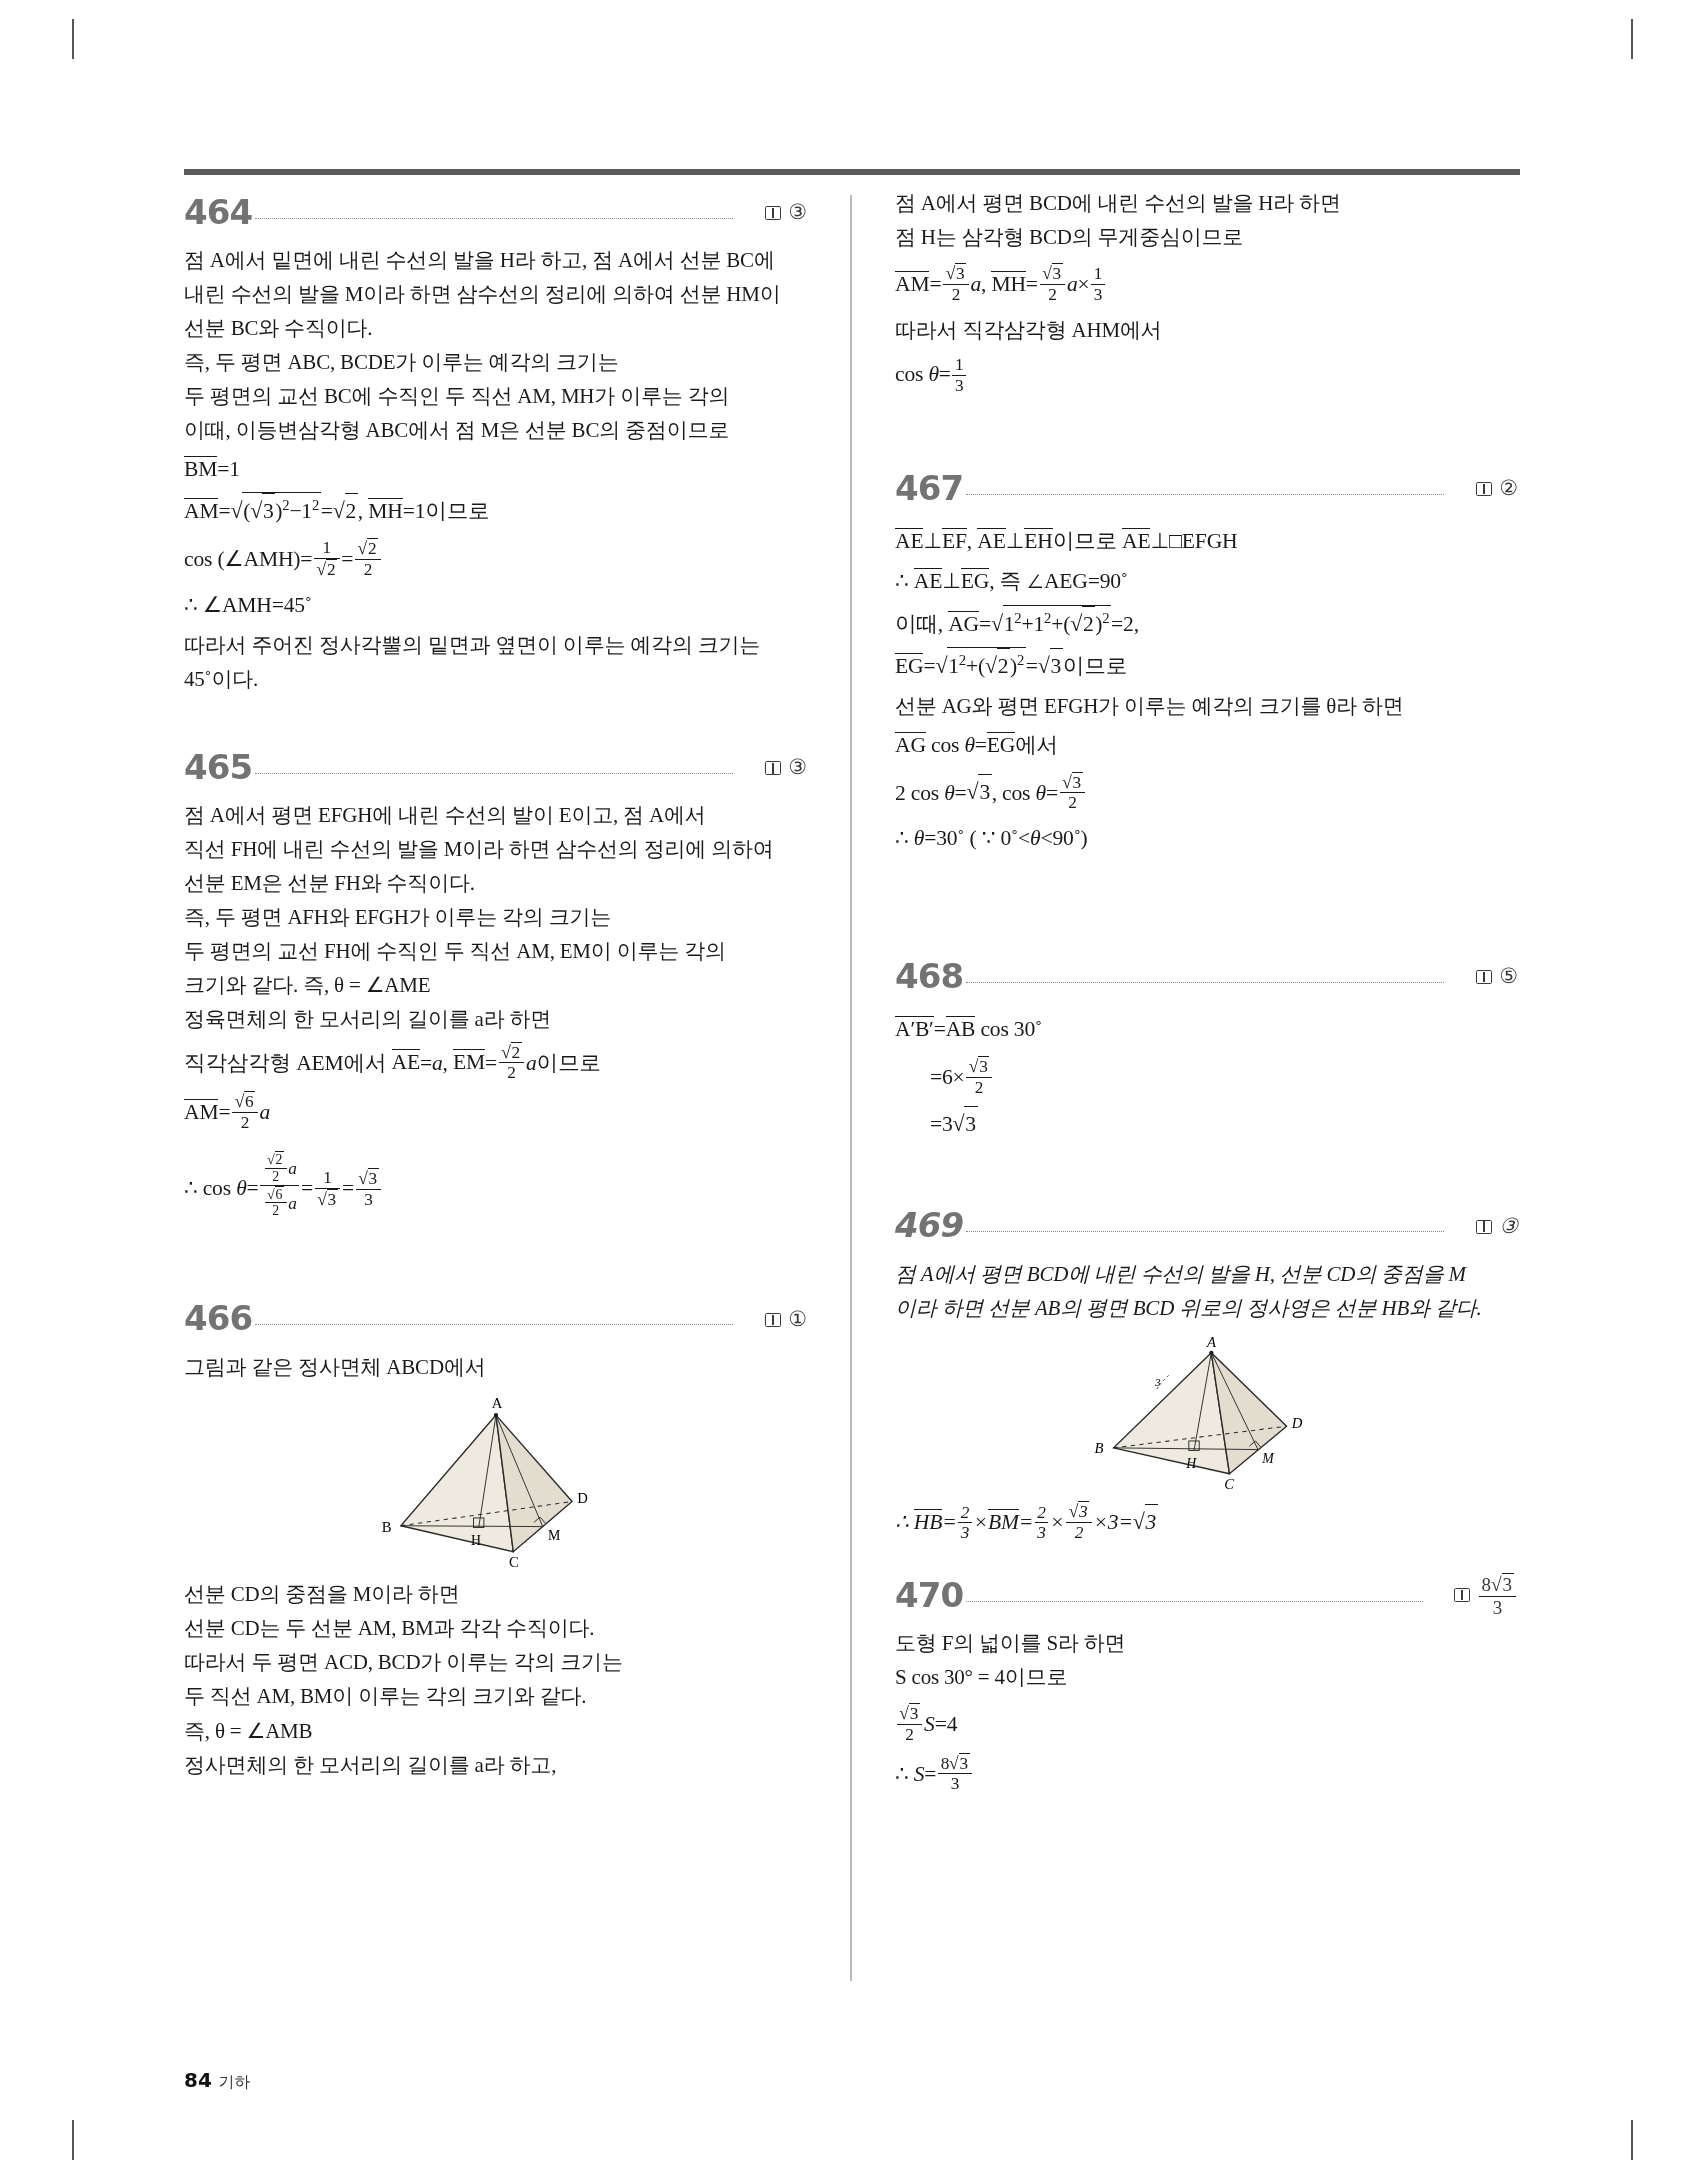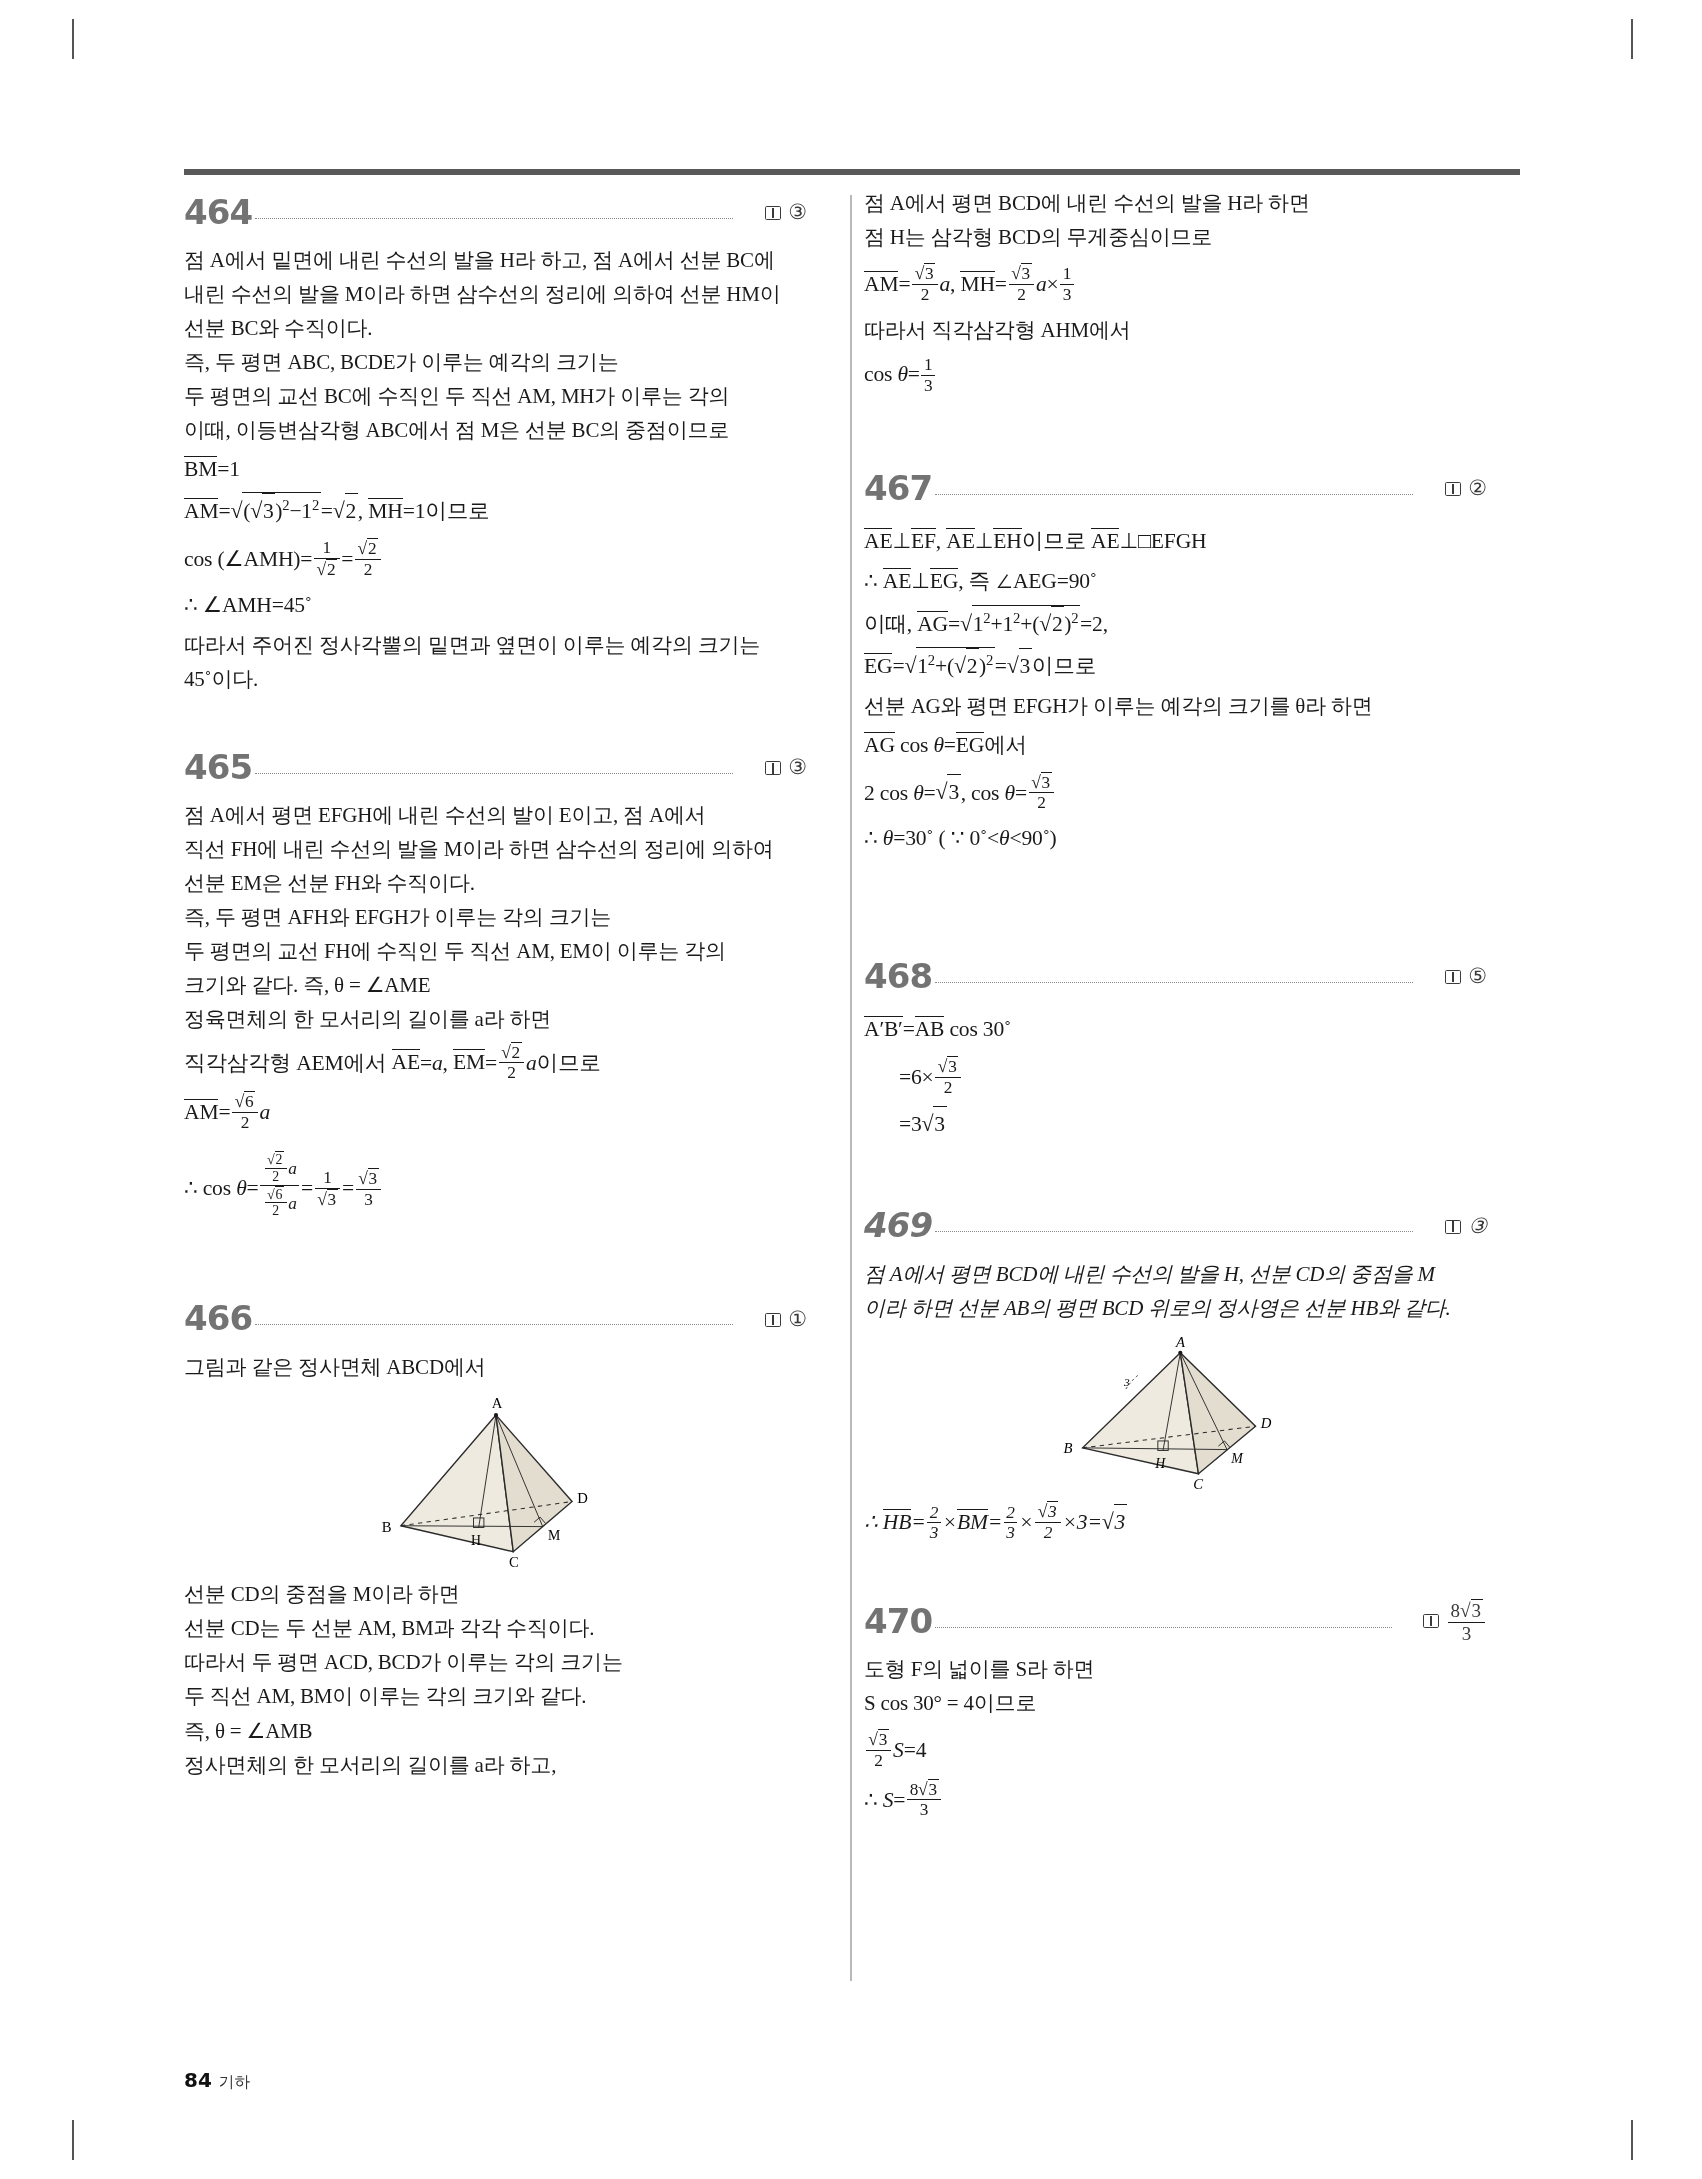--- a/index.html
+++ b/index.html
@@ -31,21 +31,21 @@
     left:850px; top:195px; width:1.7px; height:1786px;
     background:#b9b9b9;
   }
 
   .col {
     position:absolute;
     top:195px;
     width:623px;
   }
   .col-left { left:184px; }
-  .col-right { left:864px; }
+  .col-right { left:895px; }
 
   
   .prob { position:relative; margin-bottom:0; }
   .prob-head {
     position:relative;
     height:48px;
   }
   .prob-num {
     position:absolute;
     left:0; top:-3.5px;
@@ -355,21 +355,21 @@
             <text x="234" y="146" font-family="Liberation Serif, serif" font-size="16">M</text>
           </svg>
         </div>
 
         <div class="eqline">
           ∴ <span class="ob">HB</span>=<span class="frac"><span class="num">2</span><span class="den">3</span></span>×<span class="ob">BM</span>=<span class="frac"><span class="num">2</span><span class="den">3</span></span>×<span class="frac"><span class="num"><span class="sqrt"><span class="rad">√</span><span class="arg">3</span></span></span><span class="den">2</span></span>×3=<span class="sqrt"><span class="rad">√</span><span class="arg">3</span></span>
         </div>
       </div>
     </div>
 
-    <div class="prob" style="margin-top:62px;">
+    <div class="prob" style="margin-top:36px;">
       <div class="prob-head">
         <span class="prob-num">470</span>
         <span class="dotline" style="right:95px;"></span>
         <span class="ans" style="top:-5.2px;">
           <span class="bookicon" style="vertical-align:1.7px;"></span><span class="frac" style="font-size:19px; vertical-align:-0.45em;"><span class="num">8<span class="sqrt"><span class="rad">√</span><span class="arg">3</span></span></span><span class="den">3</span></span>
         </span>
       </div>
       <div class="body-text">
         <p>도형 F의 넓이를 S라 하면</p>
         <p>S cos 30° = 4이므로</p>

